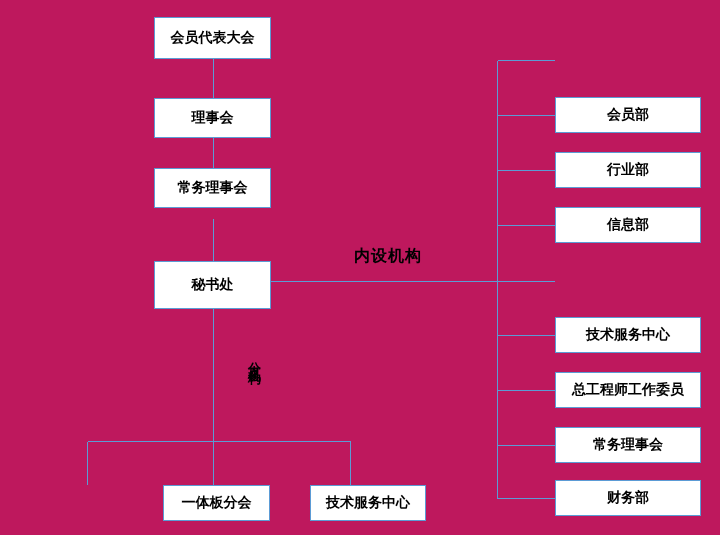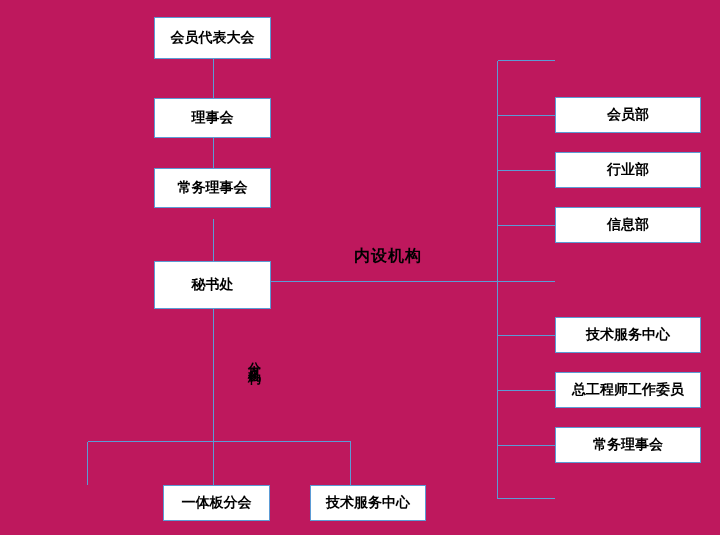--- a/index.html
+++ b/index.html
@@ -82,17 +82,18 @@
 
   <div class="group-label" style="left:354px; top:246px;">内设机构</div>
   <div class="group-label vertical" style="left:245px; top:352px;">分支机构</div>
 
   <div class="node" style="left:555px; top:97px;  width:146px; height:36px;">会员部</div>
   <div class="node" style="left:555px; top:152px; width:146px; height:36px;">行业部</div>
   <div class="node" style="left:555px; top:207px; width:146px; height:36px;">信息部</div>
   <div class="node" style="left:555px; top:317px; width:146px; height:36px;">技术服务中心</div>
   <div class="node" style="left:555px; top:372px; width:146px; height:36px;text-align:center;">总工程师工作委员</div>
   <div class="node" style="left:555px; top:427px; width:146px; height:36px;">常务理事会</div>
+  <div class="node" style="left:555px; top:480px; width:146px; height:36px;">财务部</div>
 
   <div class="node" style="left:163px; top:485px; width:107px; height:36px;">一体板分会</div>
   <div class="node" style="left:310px; top:485px; width:116px; height:36px;">技术服务中心</div>
 
 </div>
 
 </body></html>

